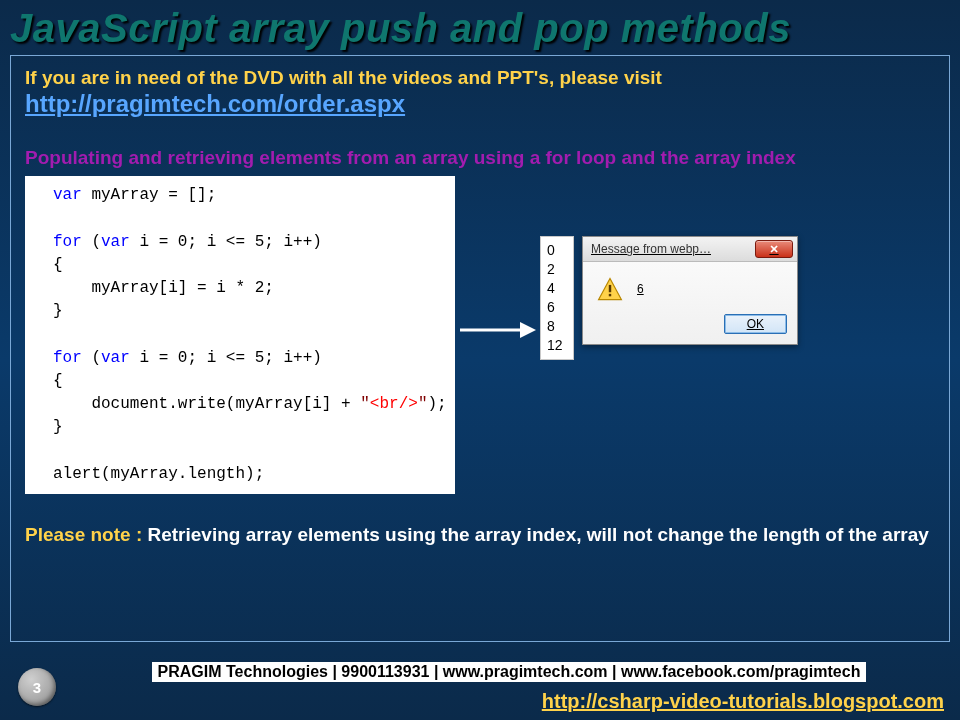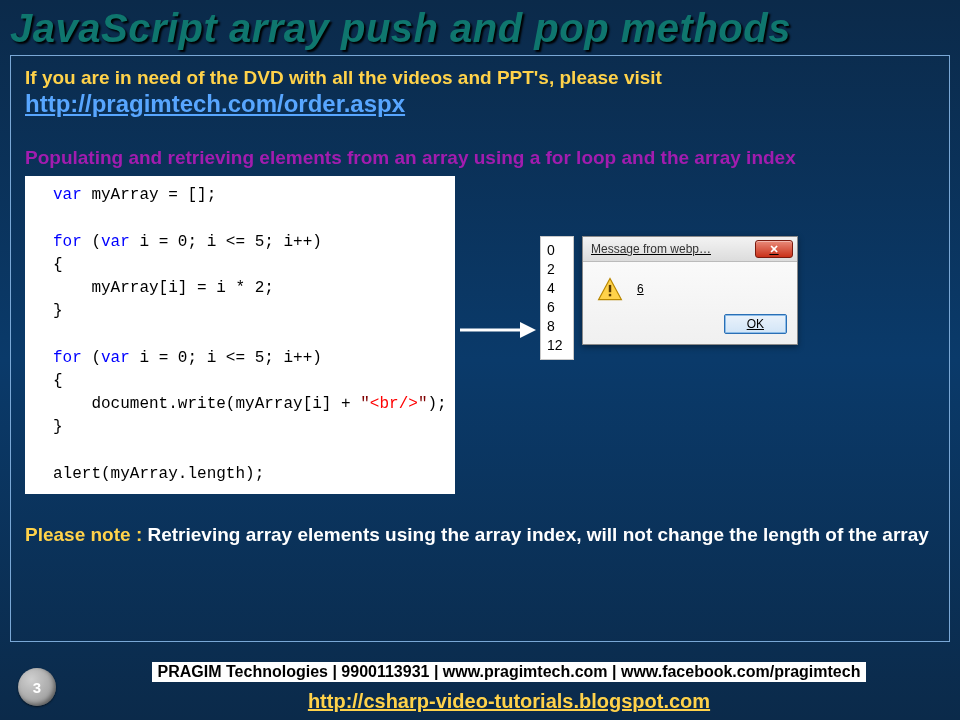--- a/index.html
+++ b/index.html
@@ -149,20 +149,21 @@
     flex:1;
     text-align:center;
   }
   .footer-line1 {
     background:#fff; color:#000;
     font-weight:bold; font-size:16px;
     display:inline-block; padding: 1px 6px;
   }
   .footer-line2 {
     margin-top:8px;
+    text-align:right;
   }
   .footer-link {
     color:#ffd24a; font-weight:bold; font-size:20px;
     text-decoration: underline;
   }
 </style>
 </head>
 <body>
 
 <div class="title">JavaScript array push and pop methods</div>

